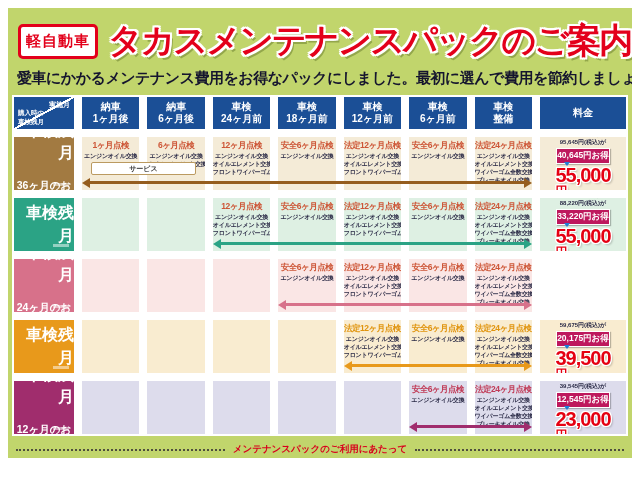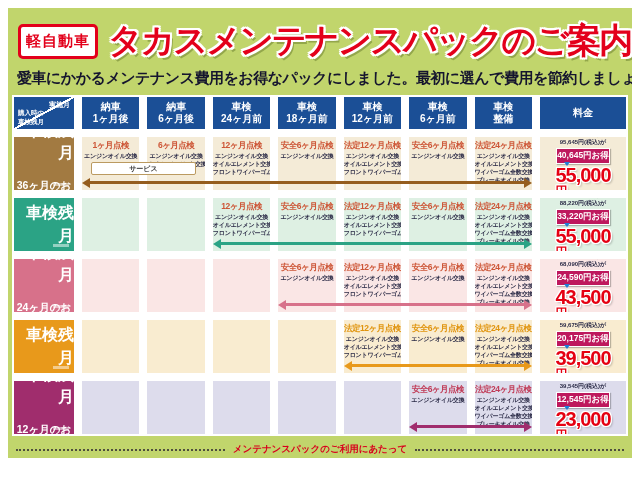--- a/index.html
+++ b/index.html
@@ -224,29 +224,20 @@
         <div class="insp-title" style="color: rgb(205, 86, 55);">安全6ヶ月点検</div>
         <div class="insp-item">エンジンオイル交換</div>
       </div>
       <div class="cell sched" style="background: rgb(250, 230, 229); grid-area: 4 / 8;">
         <div class="insp-title" style="color: rgb(205, 86, 55);">法定24ヶ月点検</div>
         <div class="insp-item">エンジンオイル交換</div>
         <div class="insp-item">オイルエレメント交換</div>
         <div class="insp-item">ワイパーゴム全数交換</div>
         <div class="insp-item">ブレーキオイル交換</div>
       </div>
-      <div class="cell price" style="background: rgb(250, 230, 229); grid-area: 4 / 9;">
-        <div class="normal">通常合計金額</div>
-        <div class="normal">68,090円(税込)が</div>
-        <div class="save-badge">24,590円お得</div>
-        <div class="big-price">
-          <div class="amount">43,500</div>
-          <div class="unit">円</div>
-        </div>
-      </div>
       <div class="arrow" style="background: rgb(215, 113, 138); grid-area: 4 / 5 / auto / 9;">
         <div class="h l" style="border-right-color: rgb(215, 113, 138);"></div>
         <div class="h r" style="border-left-color: rgb(215, 113, 138);"></div>
       </div>
       <div class="cell rowlabel" style="background: rgb(232, 153, 27); grid-area: 5 / 1;">
         <div class="rl1">車検残月</div>
       </div>
       <div class="cell sched" style="background: rgb(249, 236, 208); grid-area: 5 / 2;"></div>
       <div class="cell sched" style="background: rgb(249, 236, 208); grid-area: 5 / 3;"></div>
       <div class="cell sched" style="background: rgb(249, 236, 208); grid-area: 5 / 4;"></div>

